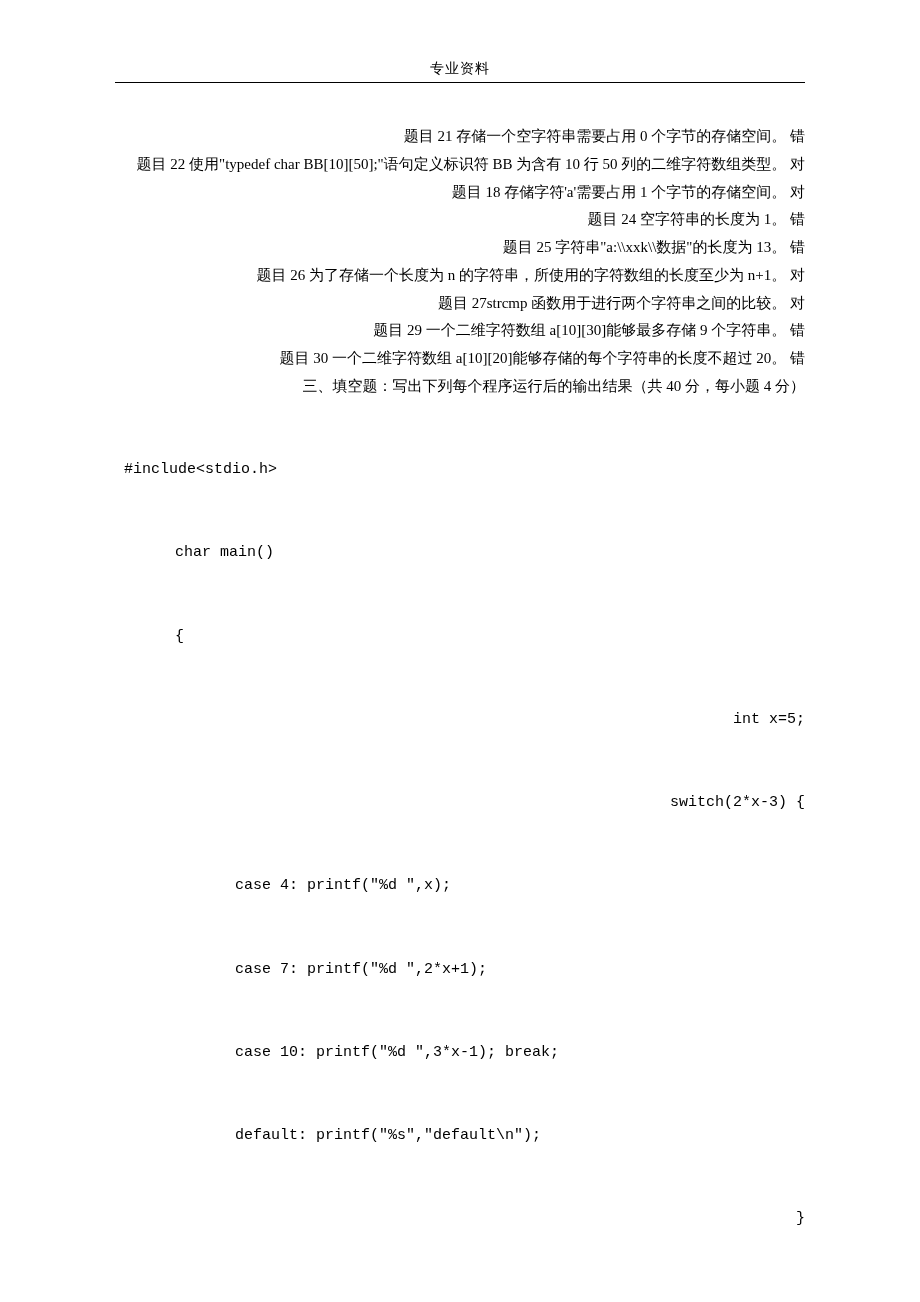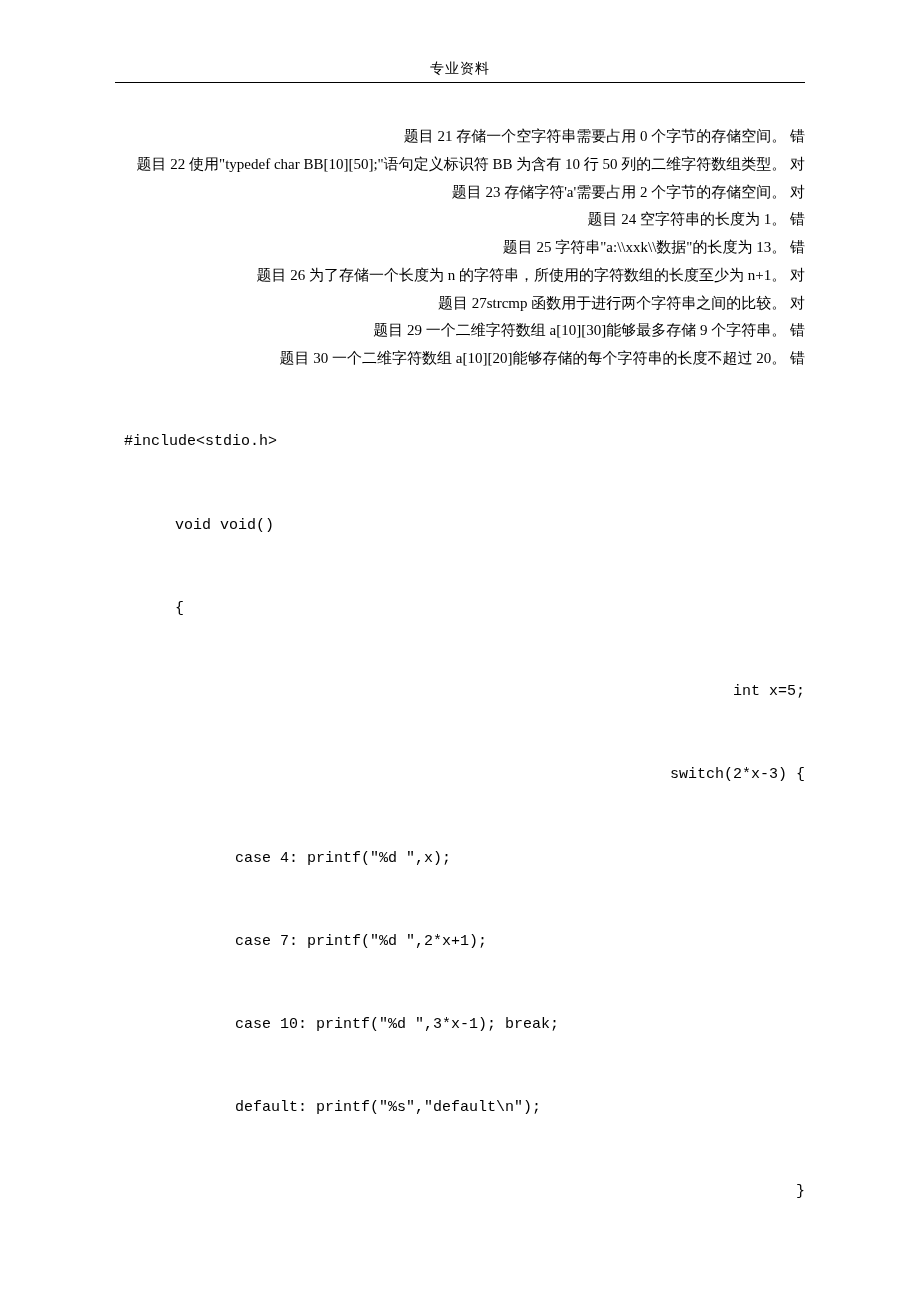--- a/index.html
+++ b/index.html
@@ -46,31 +46,32 @@
   </style>
 </head>
 <body>
 
 <div class="page-container">
   <div class="header">专业资料</div>
 
   <div class="content">
     <div class="line">题目 21 存储一个空字符串需要占用 0 个字节的存储空间。 错</div>
     <div class="line">题目 22 使用"typedef char BB[10][50];"语句定义标识符 BB 为含有 10 行 50 列的二维字符数组类型。 对</div>
-    <div class="line">题目 23 存储字符'a'需要占用 2 个字节的存储空间。 对</div>
+    <div class="line">题目 18 存储字符'a'需要占用 1 个字节的存储空间。 对</div>
     <div class="line">题目 24 空字符串的长度为 1。 错</div>
     <div class="line">题目 25 字符串"a:\\xxk\\数据"的长度为 13。 错</div>
     <div class="line">题目 26 为了存储一个长度为 n 的字符串，所使用的字符数组的长度至少为 n+1。 对</div>
     <div class="line">题目 27strcmp 函数用于进行两个字符串之间的比较。 对</div>
     <div class="line">题目 29 一个二维字符数组 a[10][30]能够最多存储 9 个字符串。 错</div>
     <div class="line">题目 30 一个二维字符数组 a[10][20]能够存储的每个字符串的长度不超过 20。 错</div>
+    <div class="line">三、填空题：写出下列每个程序运行后的输出结果（共 40 分，每小题 4 分）</div>
 
     <div class="code-block">
       <div> #include&lt;stdio.h&gt;</div>
-      <div class="indent1">void void()</div>
+      <div class="indent1">char main()</div>
       <div class="indent1">{</div>
       <div class="indent2">int x=5;</div>
       <div class="indent2">switch(2*x-3) {</div>
       <div class="indent3">case 4: printf("%d ",x);</div>
       <div class="indent3">case 7: printf("%d ",2*x+1);</div>
       <div class="indent3">case 10: printf("%d ",3*x-1); break;</div>
       <div class="indent3">default: printf("%s","default\n");</div>
       <div class="indent2">}</div>
       
     </div>

